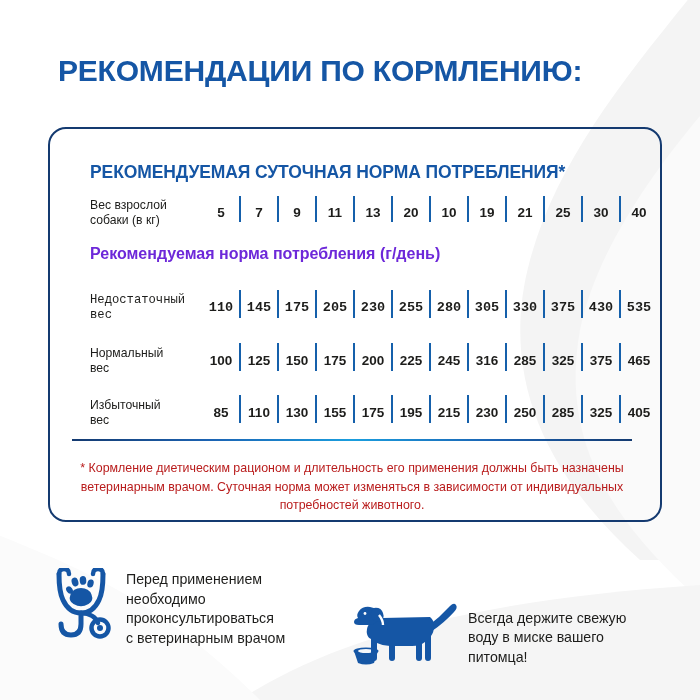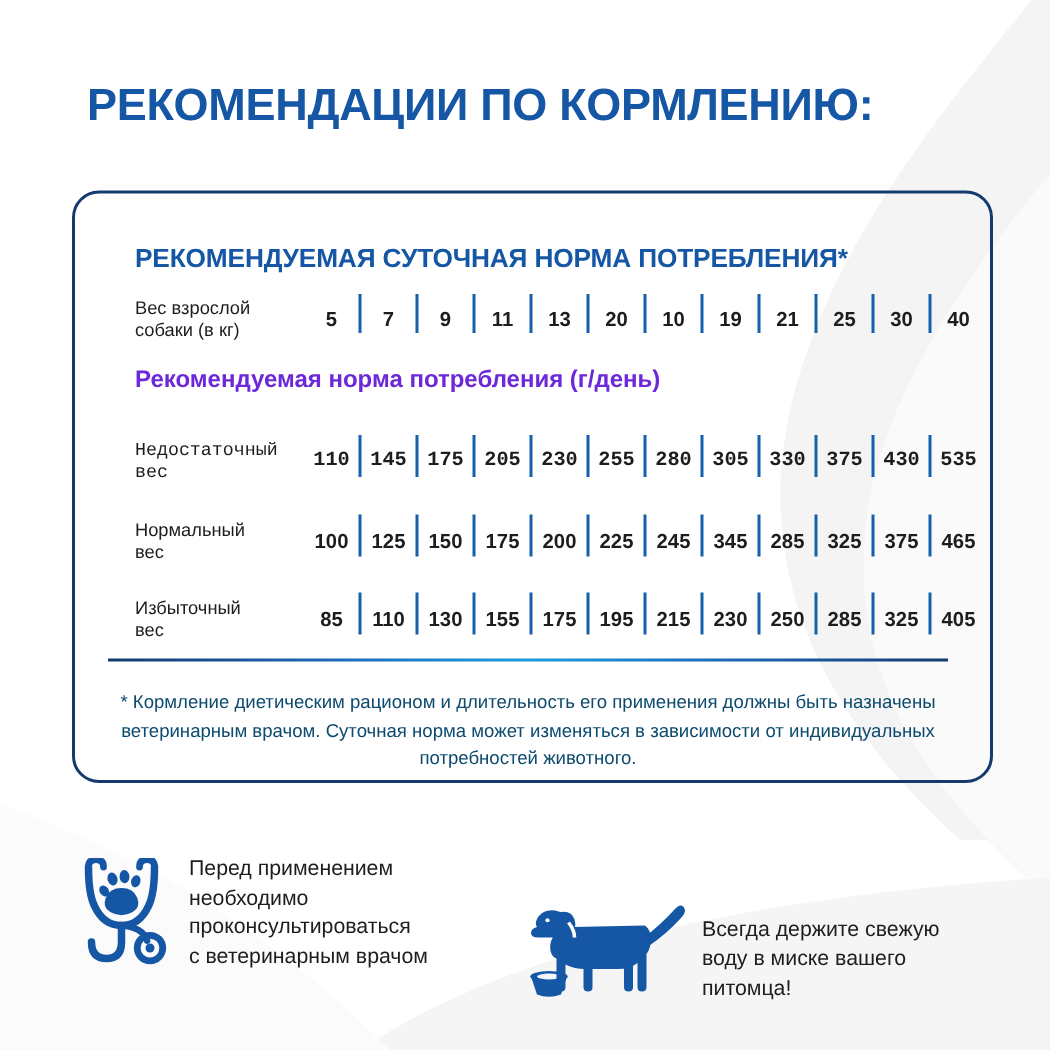--- a/index.html
+++ b/index.html
@@ -145,28 +145,28 @@
 
   
   .footnote {
     position: absolute;
     left: 30px;
     top: 330px;
     width: 544px;
     text-align: center;
     font-size: 12.4px;
     line-height: 18.5px;
-    color: #0c4a6e;
+    color: #b91c1c;
   }
 
   
   .note {
     position: absolute;
     display: flex;
-    align-items: flex-end;
+    align-items: center;
   }
   .note-vet  { left: 50px;  top: 563px; }
   .note-water{ left: 352px; top: 593px; }
 
   .note-icon {
     flex: 0 0 auto;
     position: relative;
   }
   .note-text {
     font-size: 14.2px;
@@ -249,21 +249,21 @@
       <div class="row-label" style="white-space:pre-line;">Нормальный
 вес</div>
       <div class="cells">
           <div class="cell">100</div>
           <div class="cell">125</div>
           <div class="cell">150</div>
           <div class="cell">175</div>
           <div class="cell">200</div>
           <div class="cell">225</div>
           <div class="cell">245</div>
-          <div class="cell">345</div>
+          <div class="cell">316</div>
           <div class="cell">285</div>
           <div class="cell">325</div>
           <div class="cell">375</div>
           <div class="cell">465</div>
         </div>
     </div>
 
     <div class="row row-over">
       <div class="row-label" style="white-space:pre-line;">Избыточный
 вес</div>

